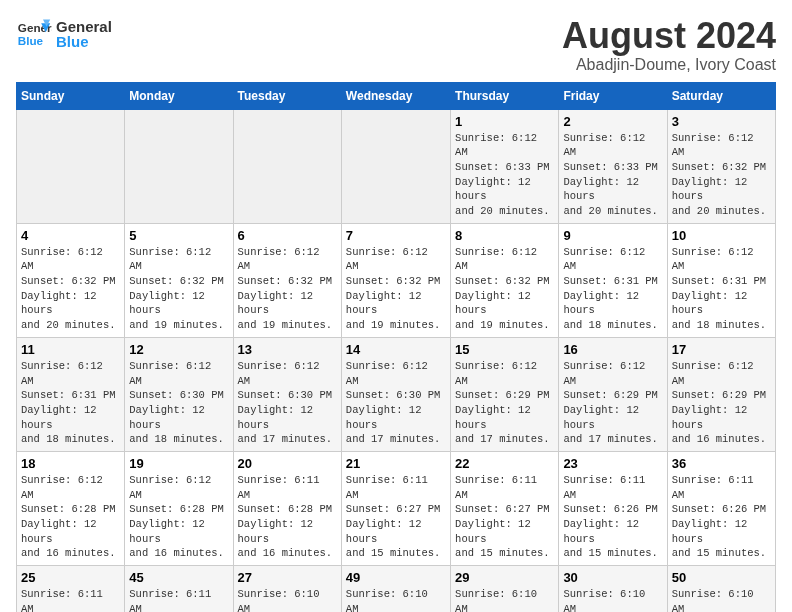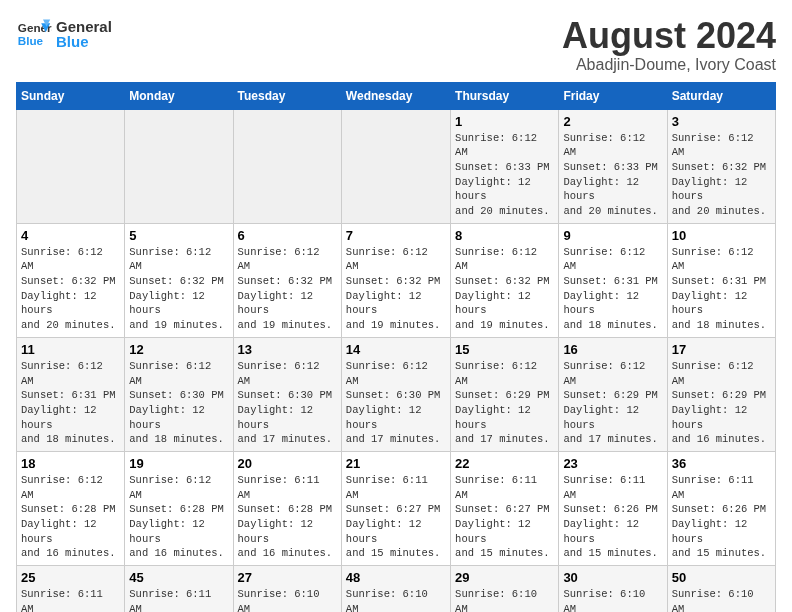--- a/index.html
+++ b/index.html
@@ -313,21 +313,21 @@
 and 14 minutes.</div>
         </td>
         <td>
           <span class="day-number">27</span>
           <div class="day-detail" style="white-space: pre-line;">Sunrise: 6:10 AM
 Sunset: 6:25 PM
 Daylight: 12 hours
 and 14 minutes.</div>
         </td>
         <td>
-          <span class="day-number">48</span>
+          <span class="day-number">49</span>
           <div class="day-detail" style="white-space: pre-line;">Sunrise: 6:10 AM
 Sunset: 6:24 PM
 Daylight: 12 hours
 and 14 minutes.</div>
         </td>
         <td>
           <span class="day-number">29</span>
           <div class="day-detail" style="white-space: pre-line;">Sunrise: 6:10 AM
 Sunset: 6:24 PM
 Daylight: 12 hours

